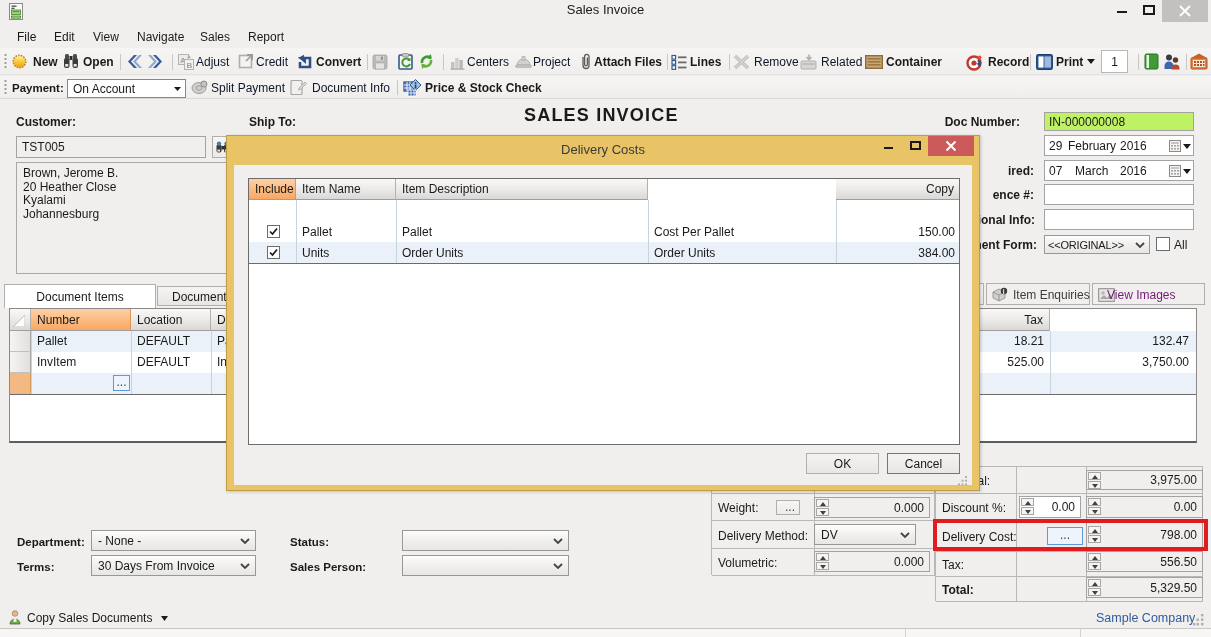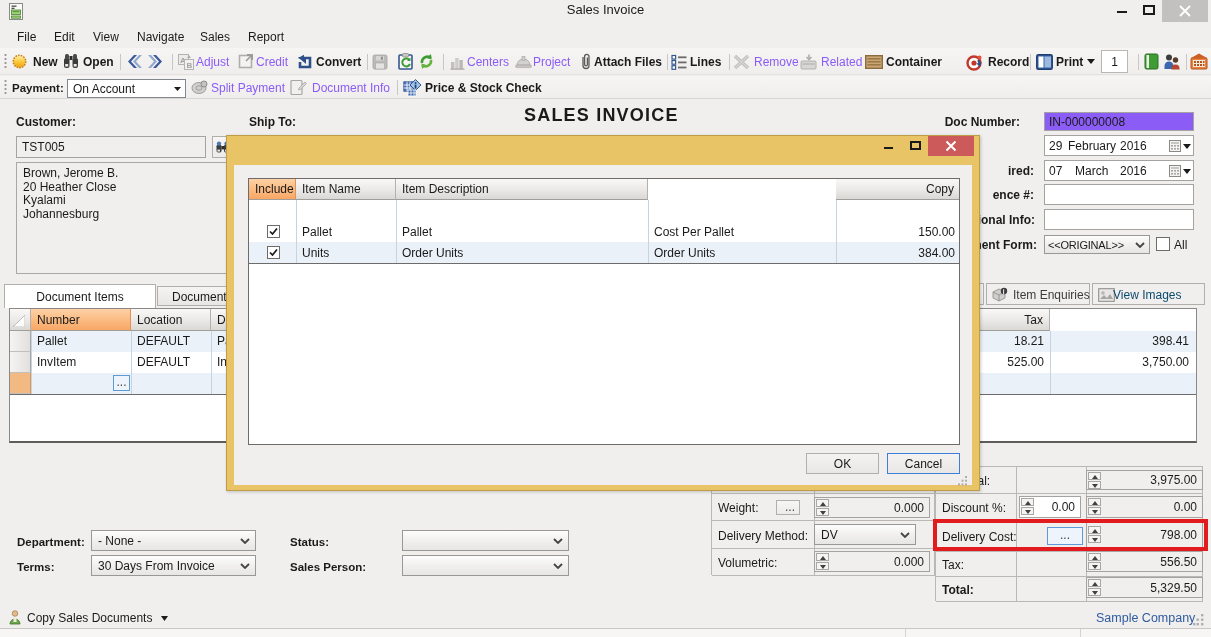--- a/index.html
+++ b/index.html
@@ -1,19 +1,19 @@
 <!DOCTYPE html>
 <html><head><meta charset="utf-8"><style>
 *{margin:0;padding:0;box-sizing:border-box}
 html,body{width:1211px;height:637px;overflow:hidden}
 body{font-family:"Liberation Sans",sans-serif;font-size:12px;color:#1a1a1a;background:#f0efee;position:relative}
 .ab{position:absolute}
 .lbl{position:absolute;white-space:nowrap}
 .b{font-weight:bold}
-.gray{color:#8b5cf6}
+.gray{color:#0f172a}
 .sep1{position:absolute;width:1px;background:#c9c7c5;top:54px;height:16px}
 .sep2{position:absolute;width:1px;background:#c9c7c5;top:80px;height:15px}
 .grip{position:absolute;width:3px;background-image:radial-gradient(circle,#9a9896 1px,transparent 1.2px);background-size:3px 4px;background-repeat:repeat-y}
 .in{position:absolute;border:1px solid #a5a3a1;background:#fff}
 .dd{position:absolute;border:1px solid #9a9896;background:linear-gradient(#fdfdfd,#f2f1f0 45%,#e8e6e4)}
 .chev{position:absolute;width:10px;height:6px}
 .tcell{position:absolute;border:1px solid #bab8b5;border-top:none;border-left:none;white-space:nowrap}
 .spin{position:absolute;border:1px solid #a5a3a1;background:#f0efee}
 .spbtns{position:absolute;left:1px;top:1px;width:13px}
 .spb{width:13px;height:8px;border:1px solid #a9a7a5;background:#f5f4f3;position:relative;margin-bottom:1px}
@@ -288,21 +288,21 @@
   <circle cx="3" cy="2.6" r="2.2" fill="#4a7ab5"></circle>
   <circle cx="10.6" cy="2.6" r="2.2" fill="#4a7ab5"></circle>
   <rect x="1.4" y="8.6" width="2.6" height="2" fill="#e8e8e8"></rect>
   <rect x="9" y="8.6" width="2.6" height="2" fill="#e8e8e8"></rect>
  </svg>
 </div>
 <div class="in" style="left:16px;top:162px;width:216px;height:112px;background:#f0efee;border-color:#aaa8a6">
  <div style="position:absolute;left:6px;top:4px;line-height:13.5px">Brown, Jerome B.<br>20 Heather Close<br>Kyalami<br>Johannesburg</div>
 </div>
 
-<div class="in" style="left:1044px;top:112px;width:150px;height:19px;background:#8b5cf6">
+<div class="in" style="left:1044px;top:112px;width:150px;height:19px;background:#bef264">
  <div style="position:absolute;left:4px;top:2px">IN-000000008</div>
 </div>
 <div class="in" style="left:1044px;top:135px;width:150px;height:21px">
  <div style="position:absolute;left:4px;top:3px">29</div>
  <div style="position:absolute;left:23px;top:3px">February</div>
  <div style="position:absolute;left:75px;top:3px">2016</div>
  <svg style="position:absolute;left:124px;top:4px" width="12" height="12" viewBox="0 0 12 12">
   <rect x="0.5" y="0.5" width="11" height="11" fill="#f4f3f2" stroke="#8b8987"></rect>
   <rect x="2" y="2" width="8" height="2" fill="#c8c6c4"></rect>
   <g fill="#a8a6a4">
@@ -379,21 +379,21 @@
  <div class="ab hdrcell" style="left:801px;top:0;width:239px;height:22px">
       <div style="position:absolute;right:6px;top:4px">Tax</div>
     </div>
 
  <div class="ab" style="left:0;top:22px;width:1186px;height:21px;background:#eaf1f8">
   <div class="ab rowhdr" style="left:0;top:0;width:21px;height:21px"></div>
   <div style="position:absolute;left:27px;top:3px">Pallet</div>
   <div style="position:absolute;left:127px;top:3px">DEFAULT</div>
   <div style="position:absolute;left:207px;top:3px">Pa</div>
   <div style="position:absolute;right:152px;top:3px">18.21</div>
-  <div style="position:absolute;right:7px;top:3px">398.41</div>
+  <div style="position:absolute;right:7px;top:3px">132.47</div>
  </div>
 
  <div class="ab" style="left:0;top:43px;width:1186px;height:21px;background:#fff">
   <div class="ab rowhdr" style="left:0;top:0;width:21px;height:21px"></div>
   <div style="position:absolute;left:27px;top:3px">InvItem</div>
   <div style="position:absolute;left:127px;top:3px">DEFAULT</div>
   <div style="position:absolute;left:207px;top:3px">Inv</div>
   <div style="position:absolute;right:152px;top:3px">525.00</div>
   <div style="position:absolute;right:7px;top:3px">3,750.00</div>
  </div>
@@ -420,21 +420,21 @@
   <text x="11.8" y="6.5" font-size="6.5" fill="#fff" font-weight="bold">i</text>
  </svg>
  <div style="position:absolute;left:26px;top:4px;color:#3c3c3c">Item Enquiries</div>
 </div>
 <div class="btn" style="left:1092px;top:283px;width:113px;height:22px;background:#f1efee">
  <svg style="position:absolute;left:5px;top:4px" width="17" height="14" viewBox="0 0 17 14">
   <rect x="0.7" y="0.7" width="15.6" height="12.6" fill="#e8e6e4" stroke="#8b8987"></rect>
   <circle cx="5" cy="5" r="1.8" fill="#b8b6b4"></circle>
   <path d="M2 11 L6 7 L9 10 L12 6 L15 11 Z" fill="#a8a6a4"></path>
  </svg>
- <div style="position:absolute;left:20px;top:4px;color:#0c4a6e">View Images</div>
+ <div style="position:absolute;left:14px;top:4px;color:#701a75">View Images</div>
 </div>
 
 <div class="lbl b" style="left:17px;top:536px;font-size:11.5px">Department:</div>
 <div class="dd" style="left:91px;top:530px;width:165px;height:21px">
  <div style="position:absolute;left:6px;top:3px">- None -</div>
  <svg class="chev" style="right:5px;top:7px" viewBox="0 0 10 6">
       <path d="M1 1 L5 5 L9 1" fill="none" stroke="#444" stroke-width="1.8"></path>
     </svg>
 </div>
 <div class="lbl b" style="left:17px;top:561px;font-size:11.5px">Terms:</div>
@@ -654,20 +654,21 @@
       <rect x="0" y="9" width="2.4" height="2.4"></rect>
     </g>
 </svg>
 <div class="ab" style="left:0;top:628px;width:1211px;height:1px;background:#c9c7c5"></div>
 <div class="ab" style="left:0;top:629px;width:1211px;height:8px;background:#f7f6f5"></div>
 <div class="ab" style="left:905px;top:629px;width:1px;height:8px;background:#d5d3d1"></div>
 <div class="ab" style="left:1080px;top:629px;width:1px;height:8px;background:#d5d3d1"></div>
 
 <div class="ab" style="left:226px;top:135px;width:754px;height:356px;background:#e9c467;border:1px solid #bf9c46;box-shadow:1px 1px 3px rgba(0,0,0,0.2)">
 
+ <div style="position:absolute;left:0;right:0;top:6px;text-align:center;font-size:13px;color:#3a3a3a">Delivery Costs</div>
  <div style="position:absolute;left:657px;top:11px;width:9px;height:2px;background:#1a1a1a"></div>
  <div style="position:absolute;left:683px;top:5px;width:11px;height:9px;border:2px solid #1a1a1a"></div>
  <div style="position:absolute;left:701px;top:0;width:46px;height:20px;background:#cd5a5a">
   <svg style="position:absolute;left:17px;top:4px" width="12" height="12" viewBox="0 0 12 12">
         <path d="M1.5 1.5 L10.5 10.5 M10.5 1.5 L1.5 10.5" stroke="#fff" stroke-width="2"></path>
       </svg>
  </div>
 
  <div style="position:absolute;left:7px;top:29px;width:738px;height:320px;background:#f0efee">
 

